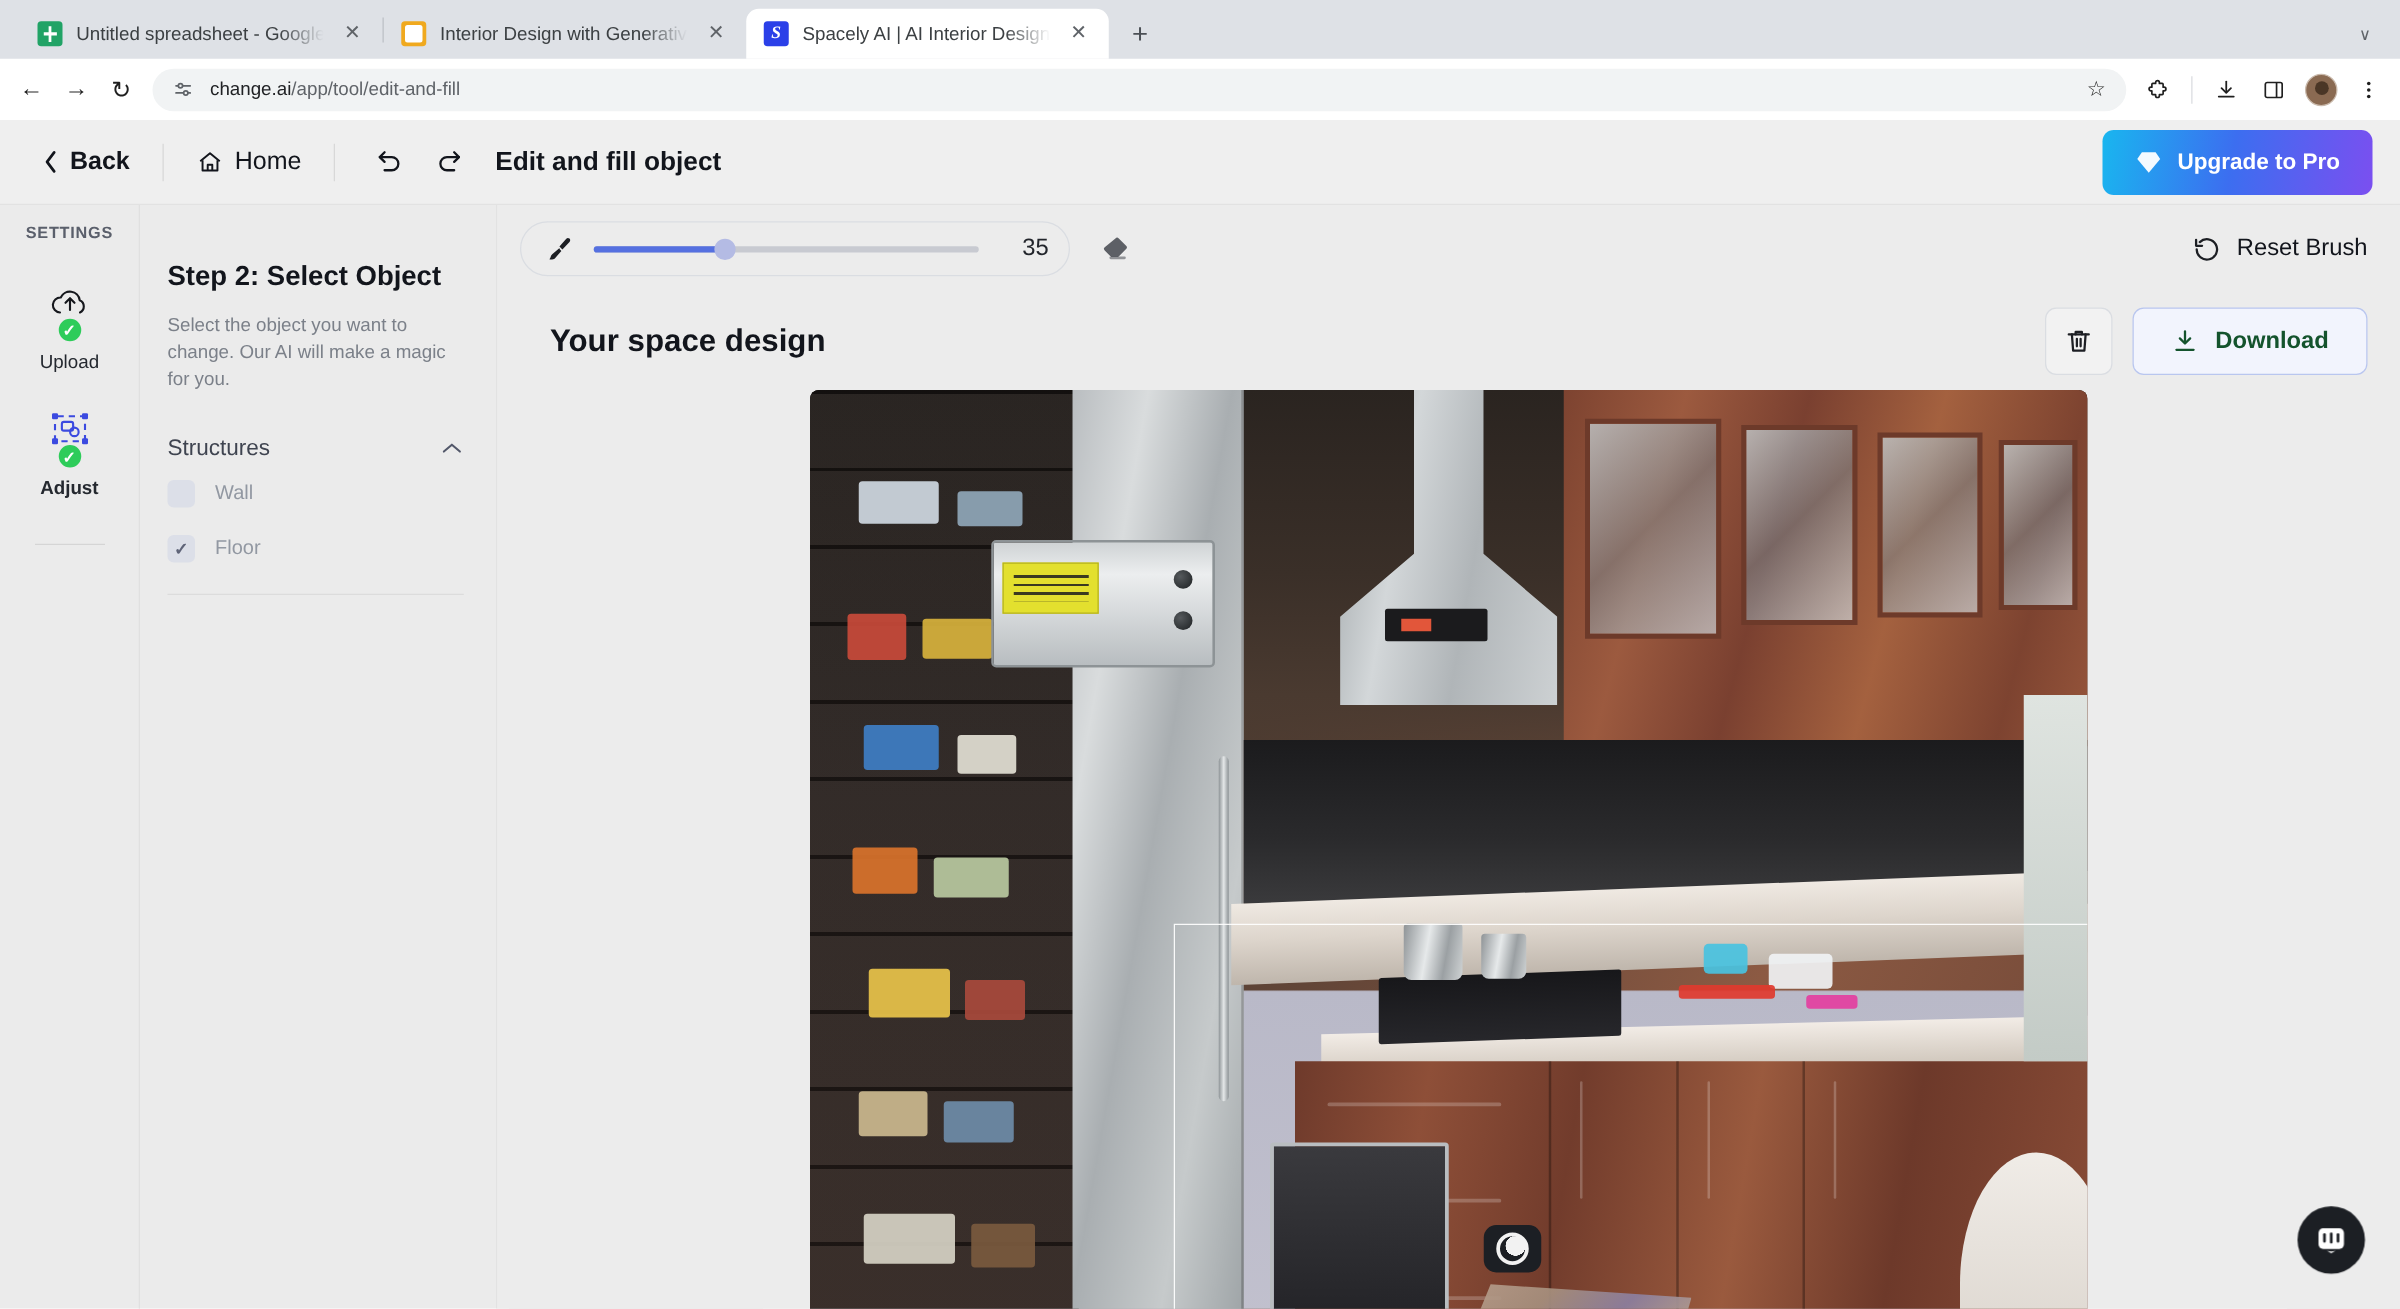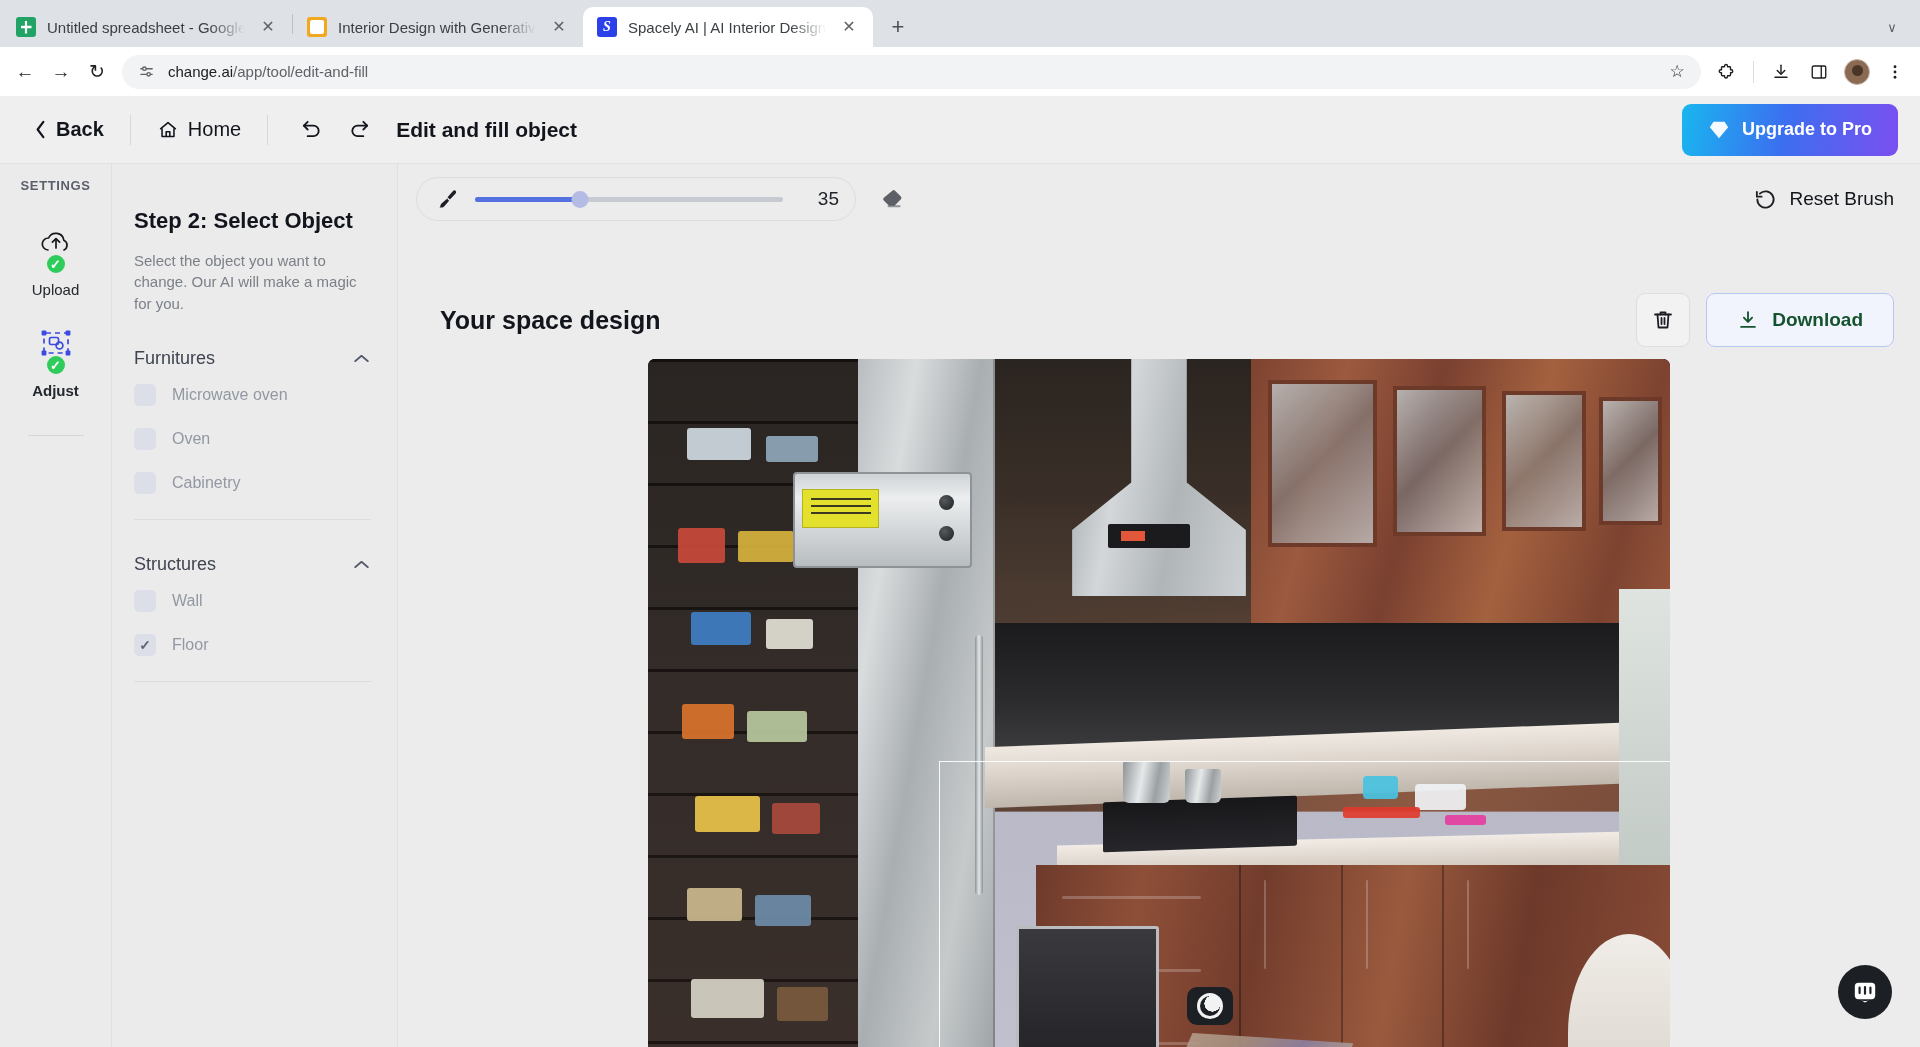--- a/index.html
+++ b/index.html
@@ -8,21 +8,21 @@
     width: 1920px; height: 1047px;
     overflow: hidden;
     font-family: "Liberation Sans", sans-serif;
     background: #ffffff;
   }
 
   
   .browser-chrome { background: #dee1e6; width: 100%; }
   .tab-strip {
     height: 47px; display: flex; align-items: flex-end;
-    padding-left: 2px; gap: 0;
+    padding-left: 16px; gap: 0;
   }
   .tab {
     height: 40px; width: 290px;
     display: flex; align-items: center; gap: 11px;
     padding: 0 12px 0 14px;
     border-radius: 10px 10px 0 0;
     position: relative;
     font-size: 15px; color: #3c4043;
     cursor: default;
   }
@@ -189,21 +189,21 @@
   .cb {
     width: 22px; height: 22px; flex: 0 0 22px;
     border-radius: 5px; background: #dcdfe8;
     display:flex; align-items:center; justify-content:center;
     color: #5f6478; font-size: 14px; font-weight: bold;
   }
   .opt-label { font-size: 16px; color: #9298a2; }
   .group-hr { height:1px; background:#dcdcdc; margin-top: 14px; }
 
   
-  .main { flex: 1; display: flex; flex-direction: column; background: #ececec; min-width:0;gap:47px; }
+  .main { flex: 1; display: flex; flex-direction: column; background: #ececec; min-width:0; }
   .brush-bar {
     height: 70px; display:flex; align-items:center;
     padding: 0 26px 0 18px; gap: 18px;
   }
   .brush-pill {
     height: 44px; width: 440px; flex: 0 0 440px;
     border: 1px solid #dadde2; border-radius: 22px;
     background: #ececec;
     display:flex; align-items:center; gap: 16px;
     padding: 0 16px 0 20px;
@@ -571,44 +571,20 @@
       <div class="rail-text bold">Adjust</div>
     </div>
 
     <div class="rail-hr"></div>
   </div>
 
   <div class="panel">
     <div class="panel-title">Step 2: Select Object</div>
     <div class="panel-desc">Select the object you want to change. Our AI will make a magic for you.</div>
 
-    <div class="group">
-      <div class="group-head">
-        <span>Furnitures</span>
-        <span class="chev">
-          <svg width="17" height="11" viewBox="0 0 18 12" fill="none" stroke="currentColor" stroke-width="1.8" stroke-linecap="round" stroke-linejoin="round">
-              <path d="M2 9l7-6 7 6"></path>
-            </svg>
-        </span>
-      </div>
-
-      <div class="opt-row">
-        <span class="cb"></span>
-        <span class="opt-label">Microwave oven</span>
-      </div>
-      <div class="opt-row">
-        <span class="cb"></span>
-        <span class="opt-label">Oven</span>
-      </div>
-      <div class="opt-row">
-        <span class="cb"></span>
-        <span class="opt-label">Cabinetry</span>
-      </div>
-      <div class="group-hr"></div>
-    </div>
 
     <div class="group">
       <div class="group-head">
         <span>Structures</span>
         <span class="chev">
           <svg width="17" height="11" viewBox="0 0 18 12" fill="none" stroke="currentColor" stroke-width="1.8" stroke-linecap="round" stroke-linejoin="round">
               <path d="M2 9l7-6 7 6"></path>
             </svg>
         </span>
       </div>

